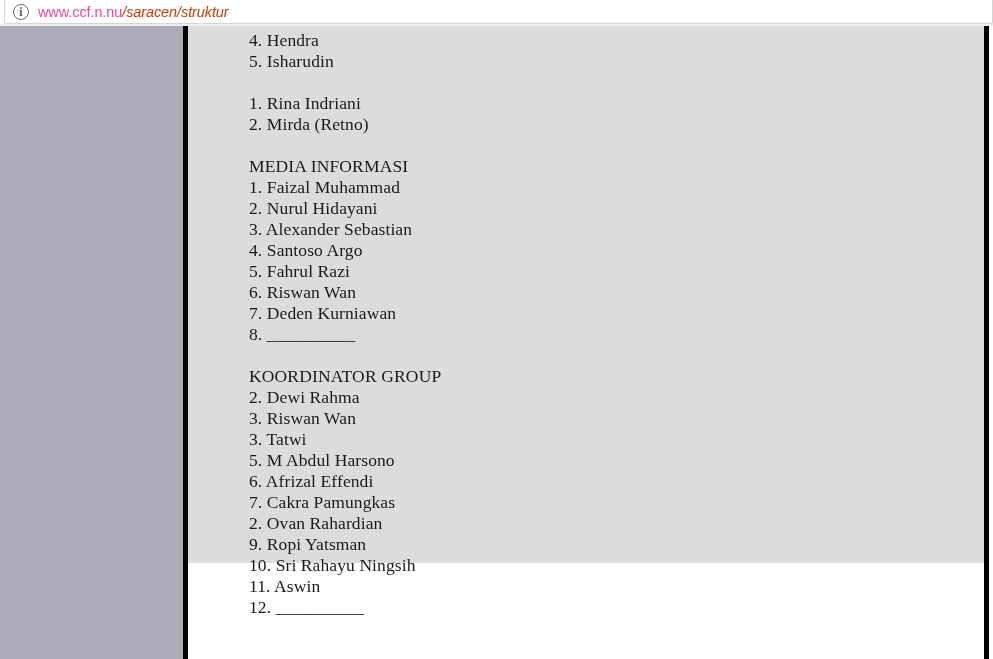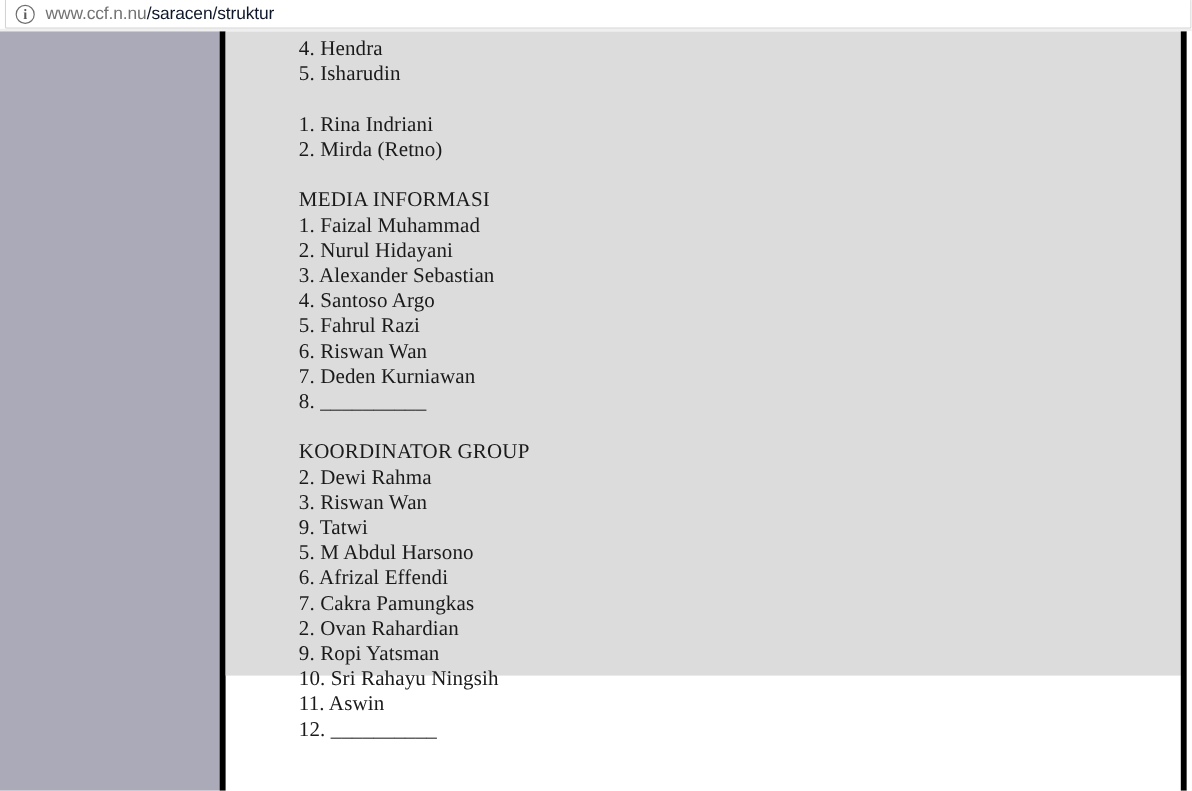--- a/index.html
+++ b/index.html
@@ -38,22 +38,22 @@
     font-weight:bold;
     margin-right:9px;
   }
   #url-text{
     font-family:"Liberation Sans", sans-serif;
     font-size:14.5px;
     letter-spacing:-0.1px;
     white-space:nowrap;
     user-select:none;
   }
-  .url-host{ color:#737373; }
-  .url-path{ color:#0f172a; }
+  .url-host{ color:#ec4899; }
+  .url-path{ color:#c2410c;font-style:italic; }
 
   #chrome-divider{
     position:absolute; left:0; top:24px;
     width:993px; height:2px;
     background:#efefef;
   }
 
   
   #page-viewport{
     position:absolute; left:0; top:26px;
@@ -145,21 +145,21 @@
         <div class="txt-line">3. Alexander Sebastian</div>
         <div class="txt-line">4. Santoso Argo</div>
         <div class="txt-line">5. Fahrul Razi</div>
         <div class="txt-line">6. Riswan Wan</div>
         <div class="txt-line">7. Deden Kurniawan</div>
         <div class="txt-line">8. __________</div>
         <div class="txt-line blank">&nbsp;</div>
         <div class="txt-line section-heading">KOORDINATOR GROUP</div>
         <div class="txt-line">2. Dewi Rahma</div>
         <div class="txt-line">3. Riswan Wan</div>
-        <div class="txt-line">9. Tatwi</div>
+        <div class="txt-line">3. Tatwi</div>
         <div class="txt-line">5. M Abdul Harsono</div>
         <div class="txt-line">6. Afrizal Effendi</div>
         <div class="txt-line">7. Cakra Pamungkas</div>
         <div class="txt-line">2. Ovan Rahardian</div>
         <div class="txt-line">9. Ropi Yatsman</div>
         <div class="txt-line">10. Sri Rahayu Ningsih</div>
         <div class="txt-line">11. Aswin</div>
         <div class="txt-line">12. __________</div>
       </div>
   </div>

